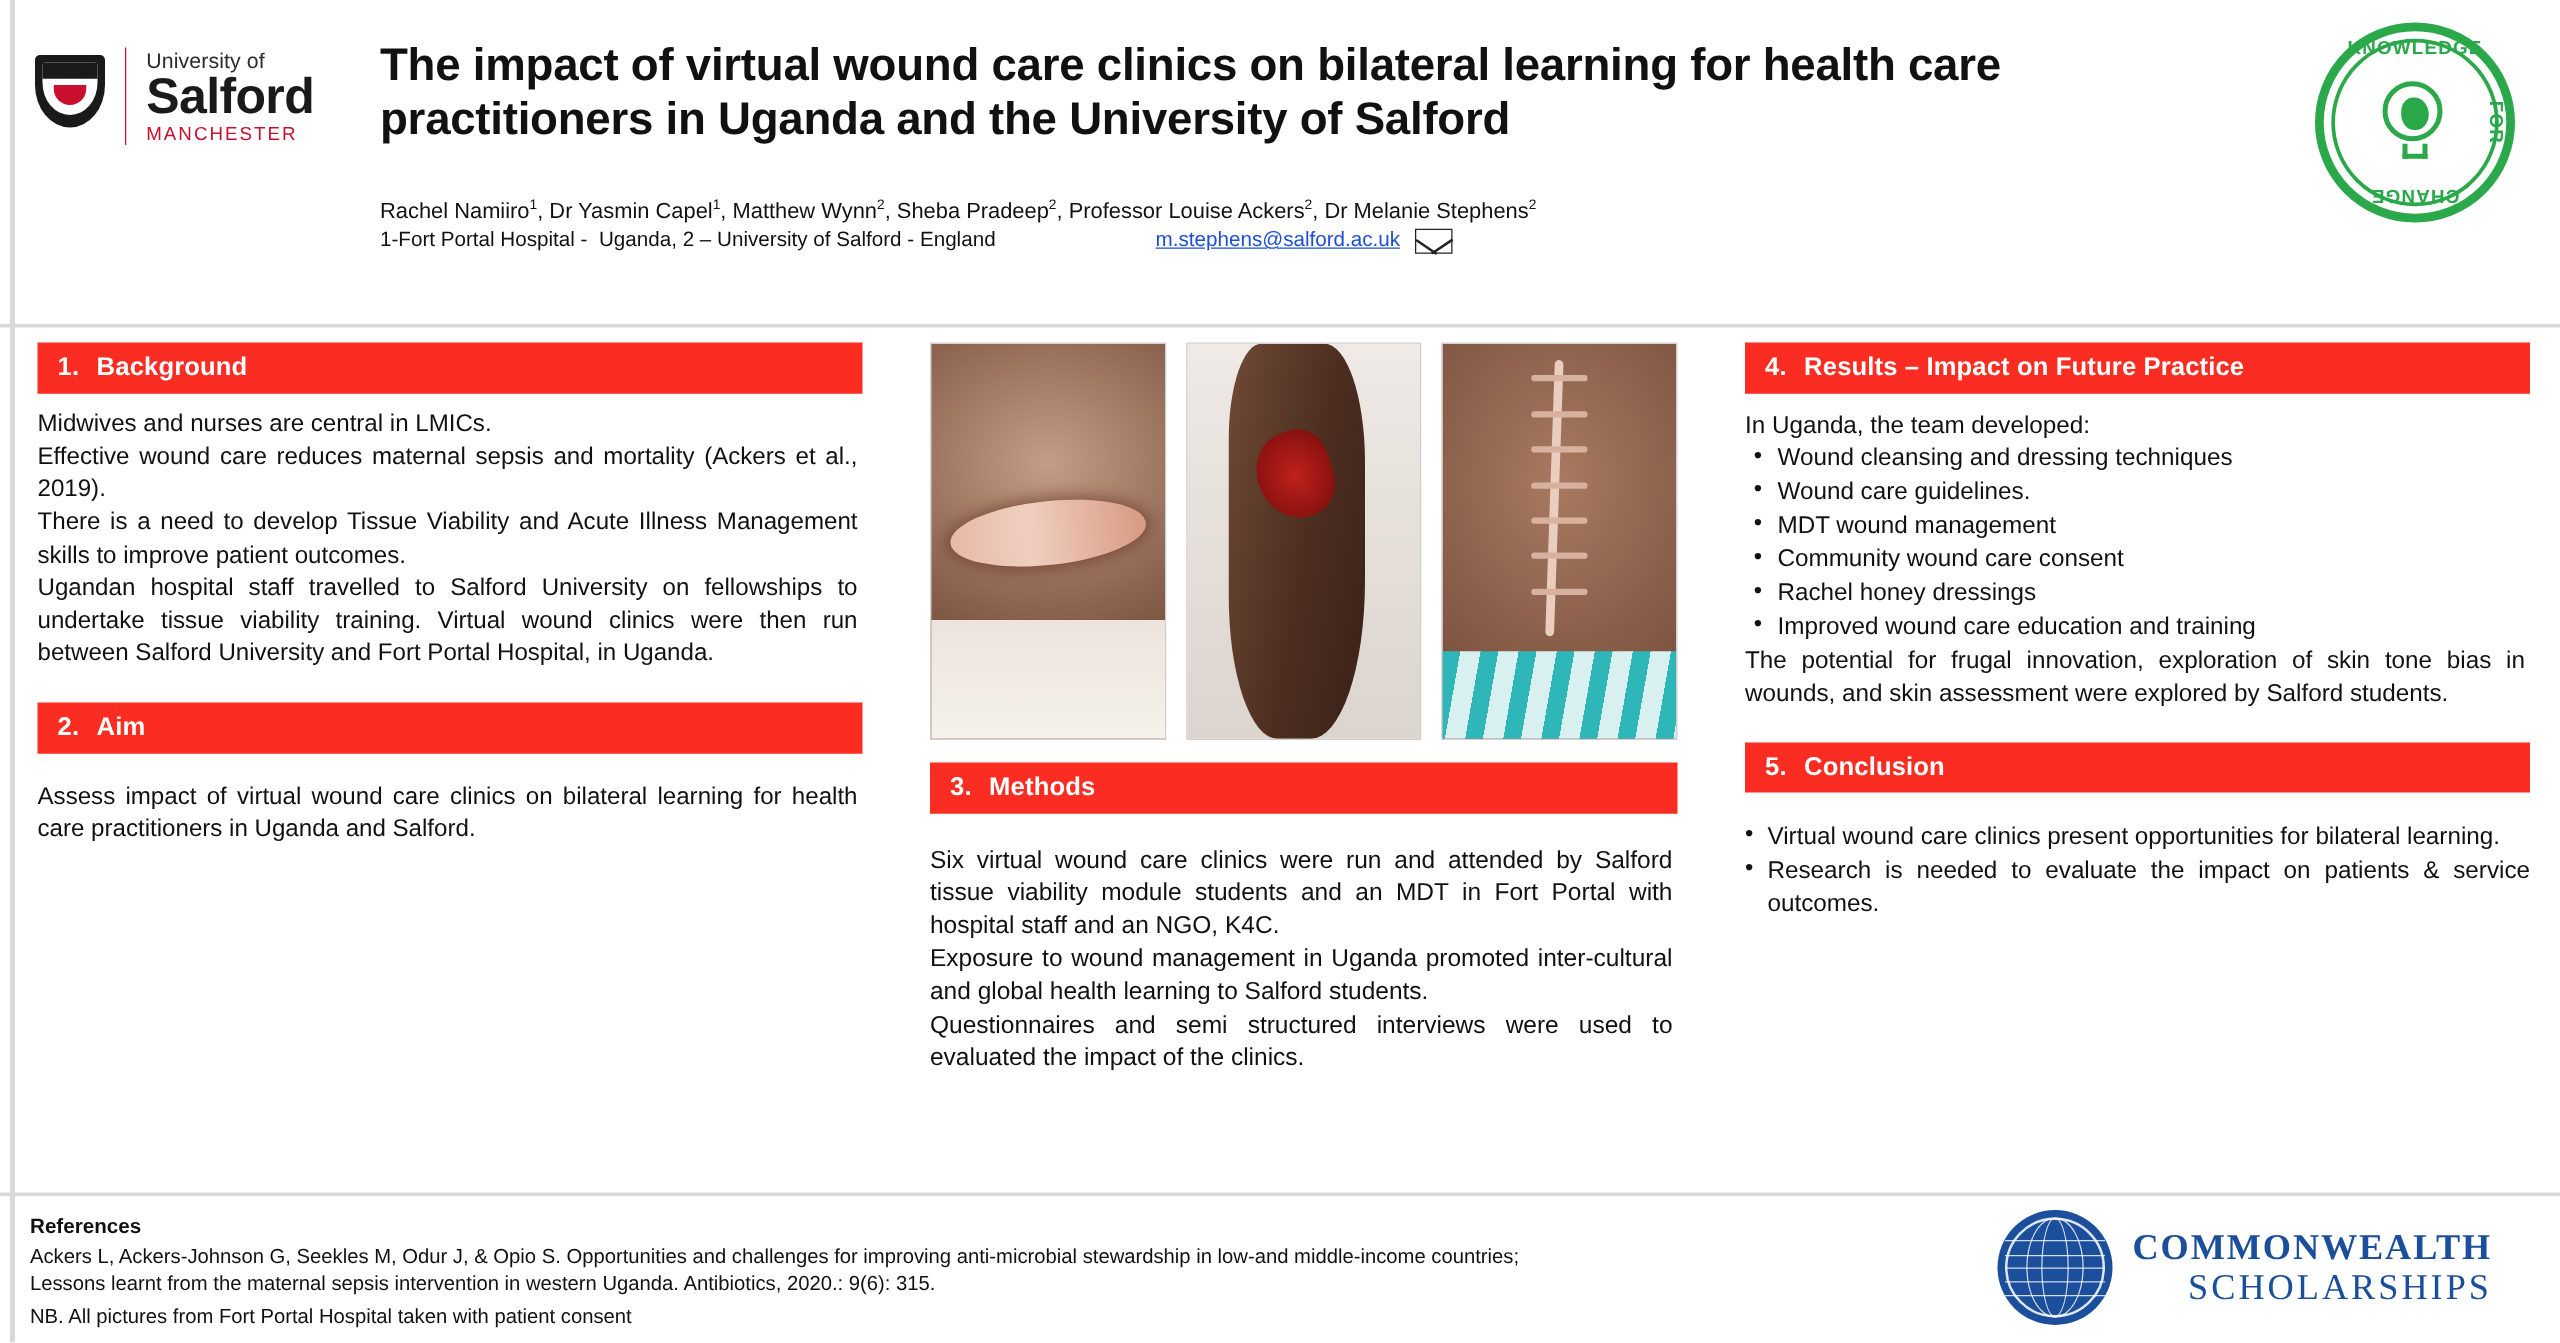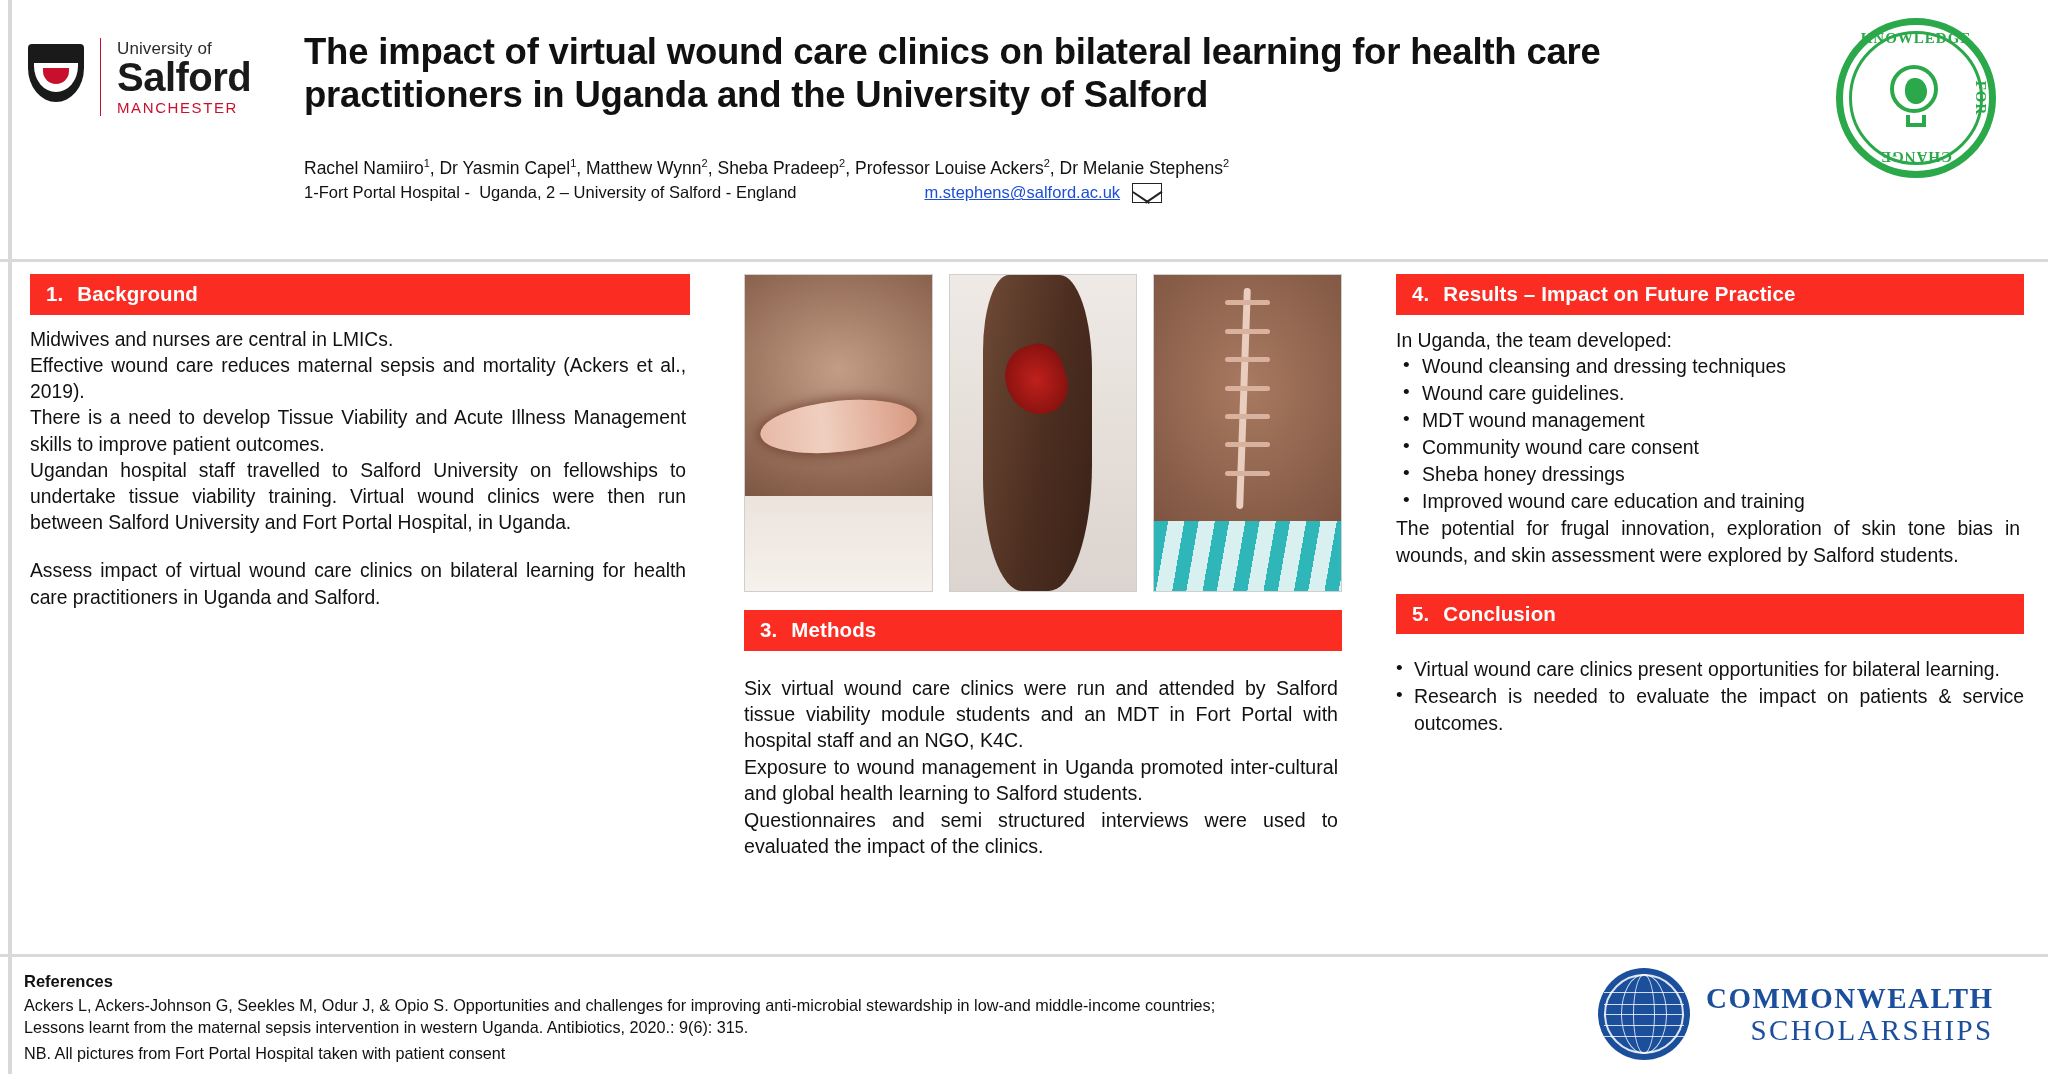--- a/index.html
+++ b/index.html
@@ -130,23 +130,22 @@
     width: 19.5px; height: 1.6px;
     background: #222;
     top: 7px;
   }
   .mail-icon:before { left: -0.5px; transform: rotate(34deg); transform-origin: left center; }
   .mail-icon:after { right: -0.5px; transform: rotate(-34deg); transform-origin: right center; }
 
   .k4c-logo {
     width: 160px; height: 160px;
     flex: 0 0 160px;
-    margin: 4px 28px 0 0;
-    position: relative;
-    font-family: Liberation Serif, serif;
+    margin: 4px 12px 0 0;
+    position: relative;
   }
   .k4c-ring {
     position: absolute;
     inset: 0;
     border: 7px solid #2aa84a;
     border-radius: 50%;
   }
   .k4c-ring2 {
     position: absolute;
     inset: 13px;
@@ -473,20 +472,23 @@
     <div class="section-head">
       <span>1.</span><span class="num-gap"></span><span>Background</span>
     </div>
     <div class="body-text">
       <p>Midwives and nurses are central in LMICs.</p>
       <p>Effective wound care reduces maternal sepsis and mortality (Ackers et al., 2019).</p>
       <p>There is a need to develop Tissue Viability and Acute Illness Management skills to improve patient outcomes.</p>
       <p>Ugandan hospital staff travelled to Salford University on fellowships to undertake tissue viability training. Virtual wound clinics were then run between Salford University and Fort Portal Hospital, in Uganda.</p>
     </div>
 
+    <div class="section-head" style="margin-top:26px;">
+      <span>2.</span><span class="num-gap"></span><span>Aim</span>
+    </div>
     <div class="body-text" style="margin-top:22px;">
       <p>Assess impact of virtual wound care clinics on bilateral learning for health care practitioners in Uganda and Salford.</p>
     </div>
   </div>
 
   <div class="col-mid">
     <div class="img-row">
       <div class="photo photo-1">
         <div class="sheet"></div>
       </div>
@@ -522,21 +524,21 @@
     <div class="section-head">
       <span>4.</span><span class="num-gap"></span><span>Results – Impact on Future Practice</span>
     </div>
     <div class="body-text">
       <p>In Uganda, the team developed:</p>
       <ul class="bullets">
         <li>Wound cleansing and dressing techniques</li>
         <li>Wound care guidelines.</li>
         <li>MDT wound management</li>
         <li>Community wound care consent</li>
-        <li>Sheba honey dressings</li>
+        <li>Rachel honey dressings</li>
         <li>Improved wound care education and training</li>
       </ul>
       <p style="text-align:justify;">The potential for frugal innovation, exploration of skin tone bias in wounds, and skin assessment were explored by Salford students.</p>
     </div>
 
     <div class="section-head" style="margin-top:26px;">
       <span>5.</span><span class="num-gap"></span><span>Conclusion</span>
     </div>
     <ul class="bullets tight just" style="margin-top:22px;">
       <li>Virtual wound care clinics present opportunities for bilateral learning.</li>

